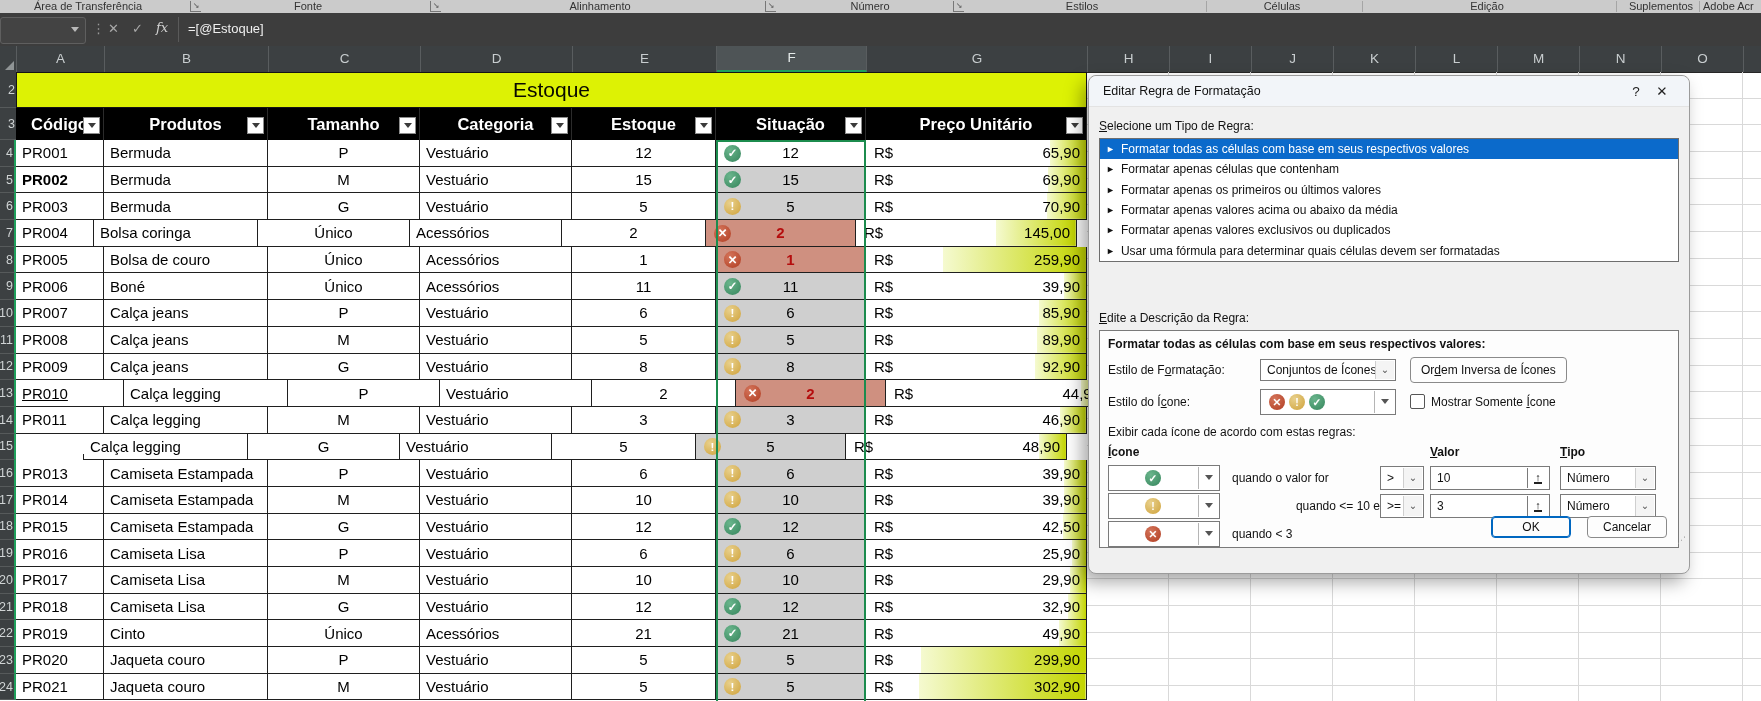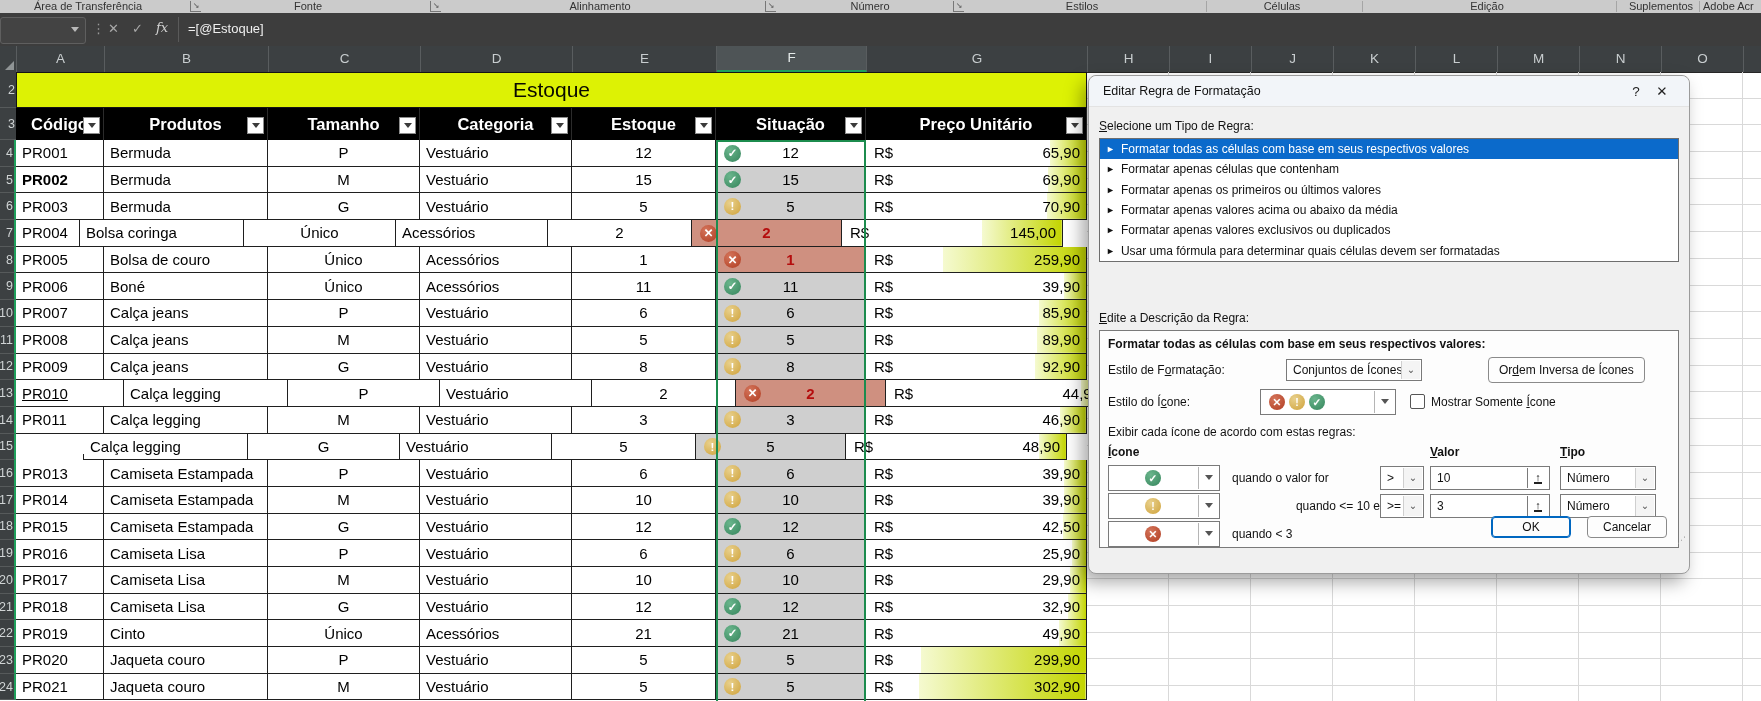--- a/index.html
+++ b/index.html
@@ -287,21 +287,21 @@
         <div class="td status graysel" style="width: 150px;">
           <span class="sticon warn">!</span>
           <span class="stnum">5</span>
         </div>
         <div class="td price" style="width: 221px; background-image: linear-gradient(to left, rgb(195, 213, 0), rgb(245, 250, 208)); background-size: 38.995px 100%;">
           <span>R$</span>
           <span>70,90</span>
         </div>
       </div>
       <div class="trow">
-        <div class="td cl" style="width: 64px;">PR004</div>
+        <div class="td cl" style="width: 78px;">PR004</div>
         <div class="td cl" style="width: 164px;">Bolsa coringa</div>
         <div class="td cc" style="width: 152px;">Único</div>
         <div class="td cl" style="width: 152px;">Acessórios</div>
         <div class="td cc" style="width: 144px;">2</div>
         <div class="td status redsel" style="width: 150px;">
           <span class="sticon cross">✕</span>
           <span class="stnum">2</span>
         </div>
         <div class="td price" style="width: 221px; background-image: linear-gradient(to left, rgb(195, 213, 0), rgb(245, 250, 208)); background-size: 79.75px 100%;">
           <span>R$</span>
@@ -598,21 +598,21 @@
             <span>Formatar apenas valores exclusivos ou duplicados</span>
           </div>
           <div class="ritem">
             <span class="bul">►</span>
             <span>Usar uma fórmula para determinar quais células devem ser formatadas</span>
           </div>
         </div>
       <div class="dlabel" style="margin-top:49px;"><u>E</u><span>dite a Descrição da Regra:</span></div>
       <div class="descbox">
         <div class="dbold">Formatar todas as células com base em seus respectivos valores:</div>
-        <div class="drow" style="top:26px;gap:26px;">
+        <div class="drow" style="top:26px;">
           <span style="width:152px;flex:none;"><span>Estilo de F</span><u>o</u><span>rmatação:</span></span>
           <div class="combo" style="width:136px;flex:none;">
             <span>Conjuntos de Ícones</span>
             <span class="cbtn">
                 <span class="chevv">⌄</span>
               </span>
           </div>
           <div class="hgap" style="width:14px;"></div>
           <div class="btn">
               <span>Or</span>

